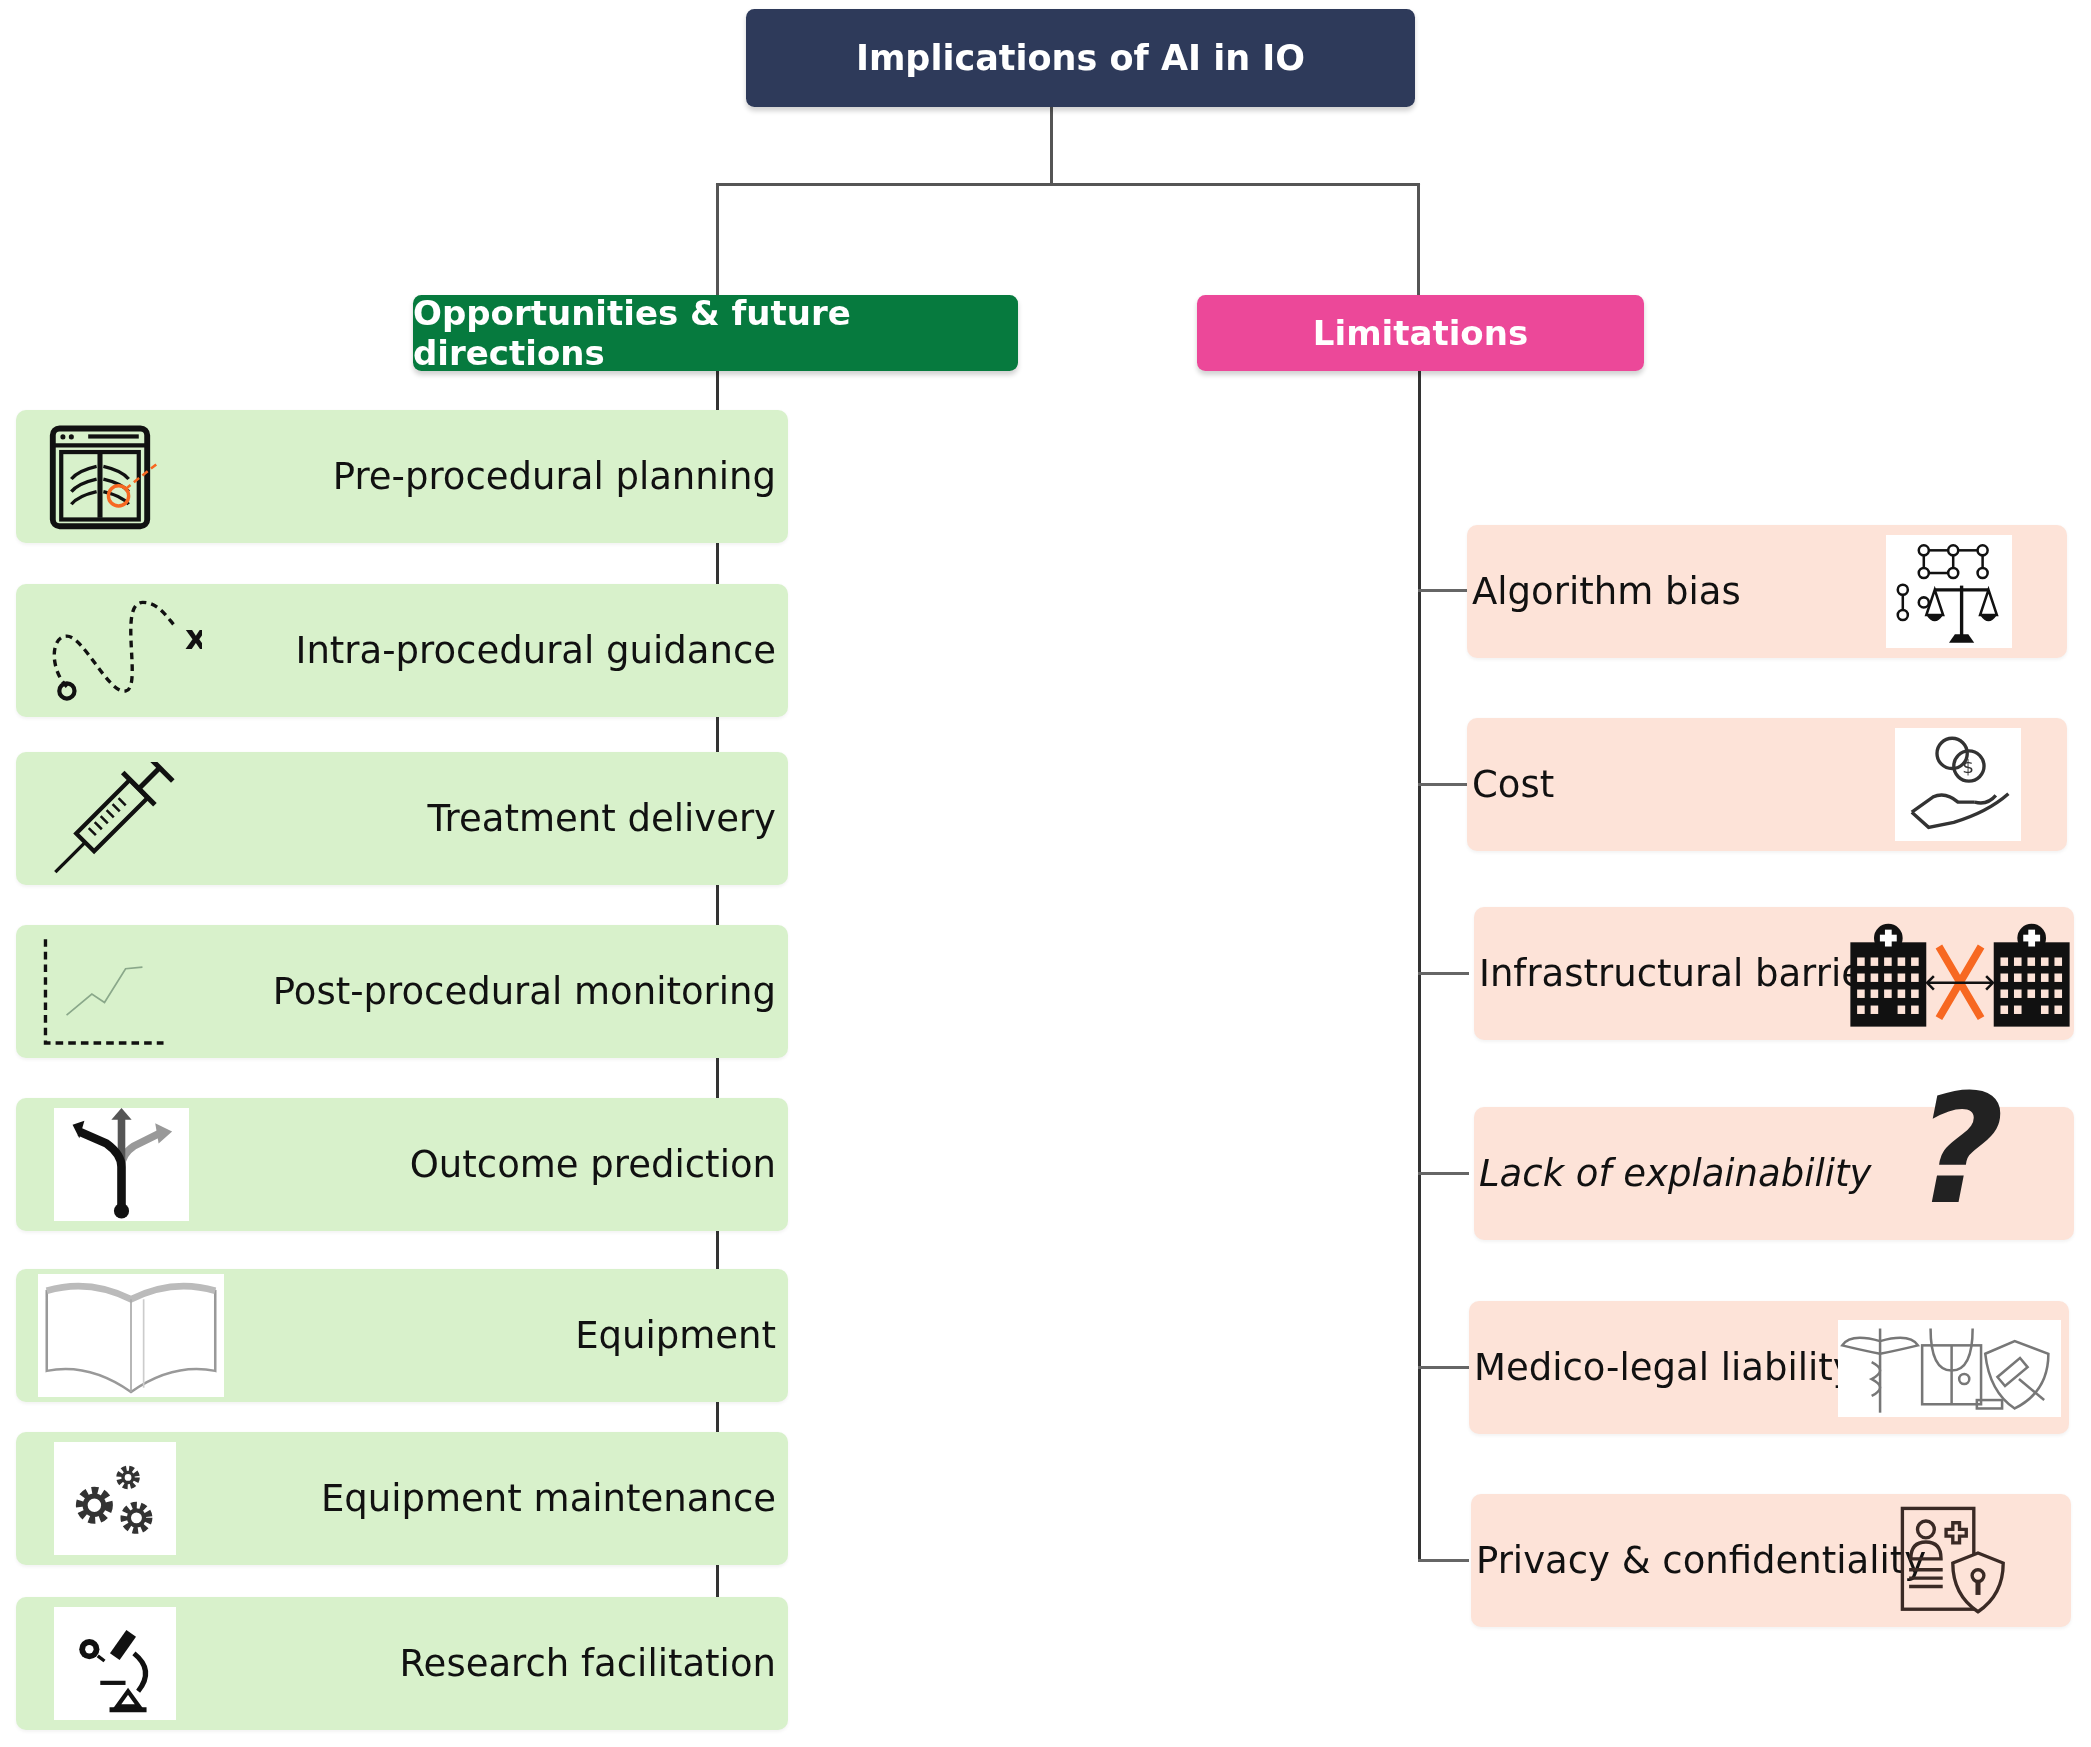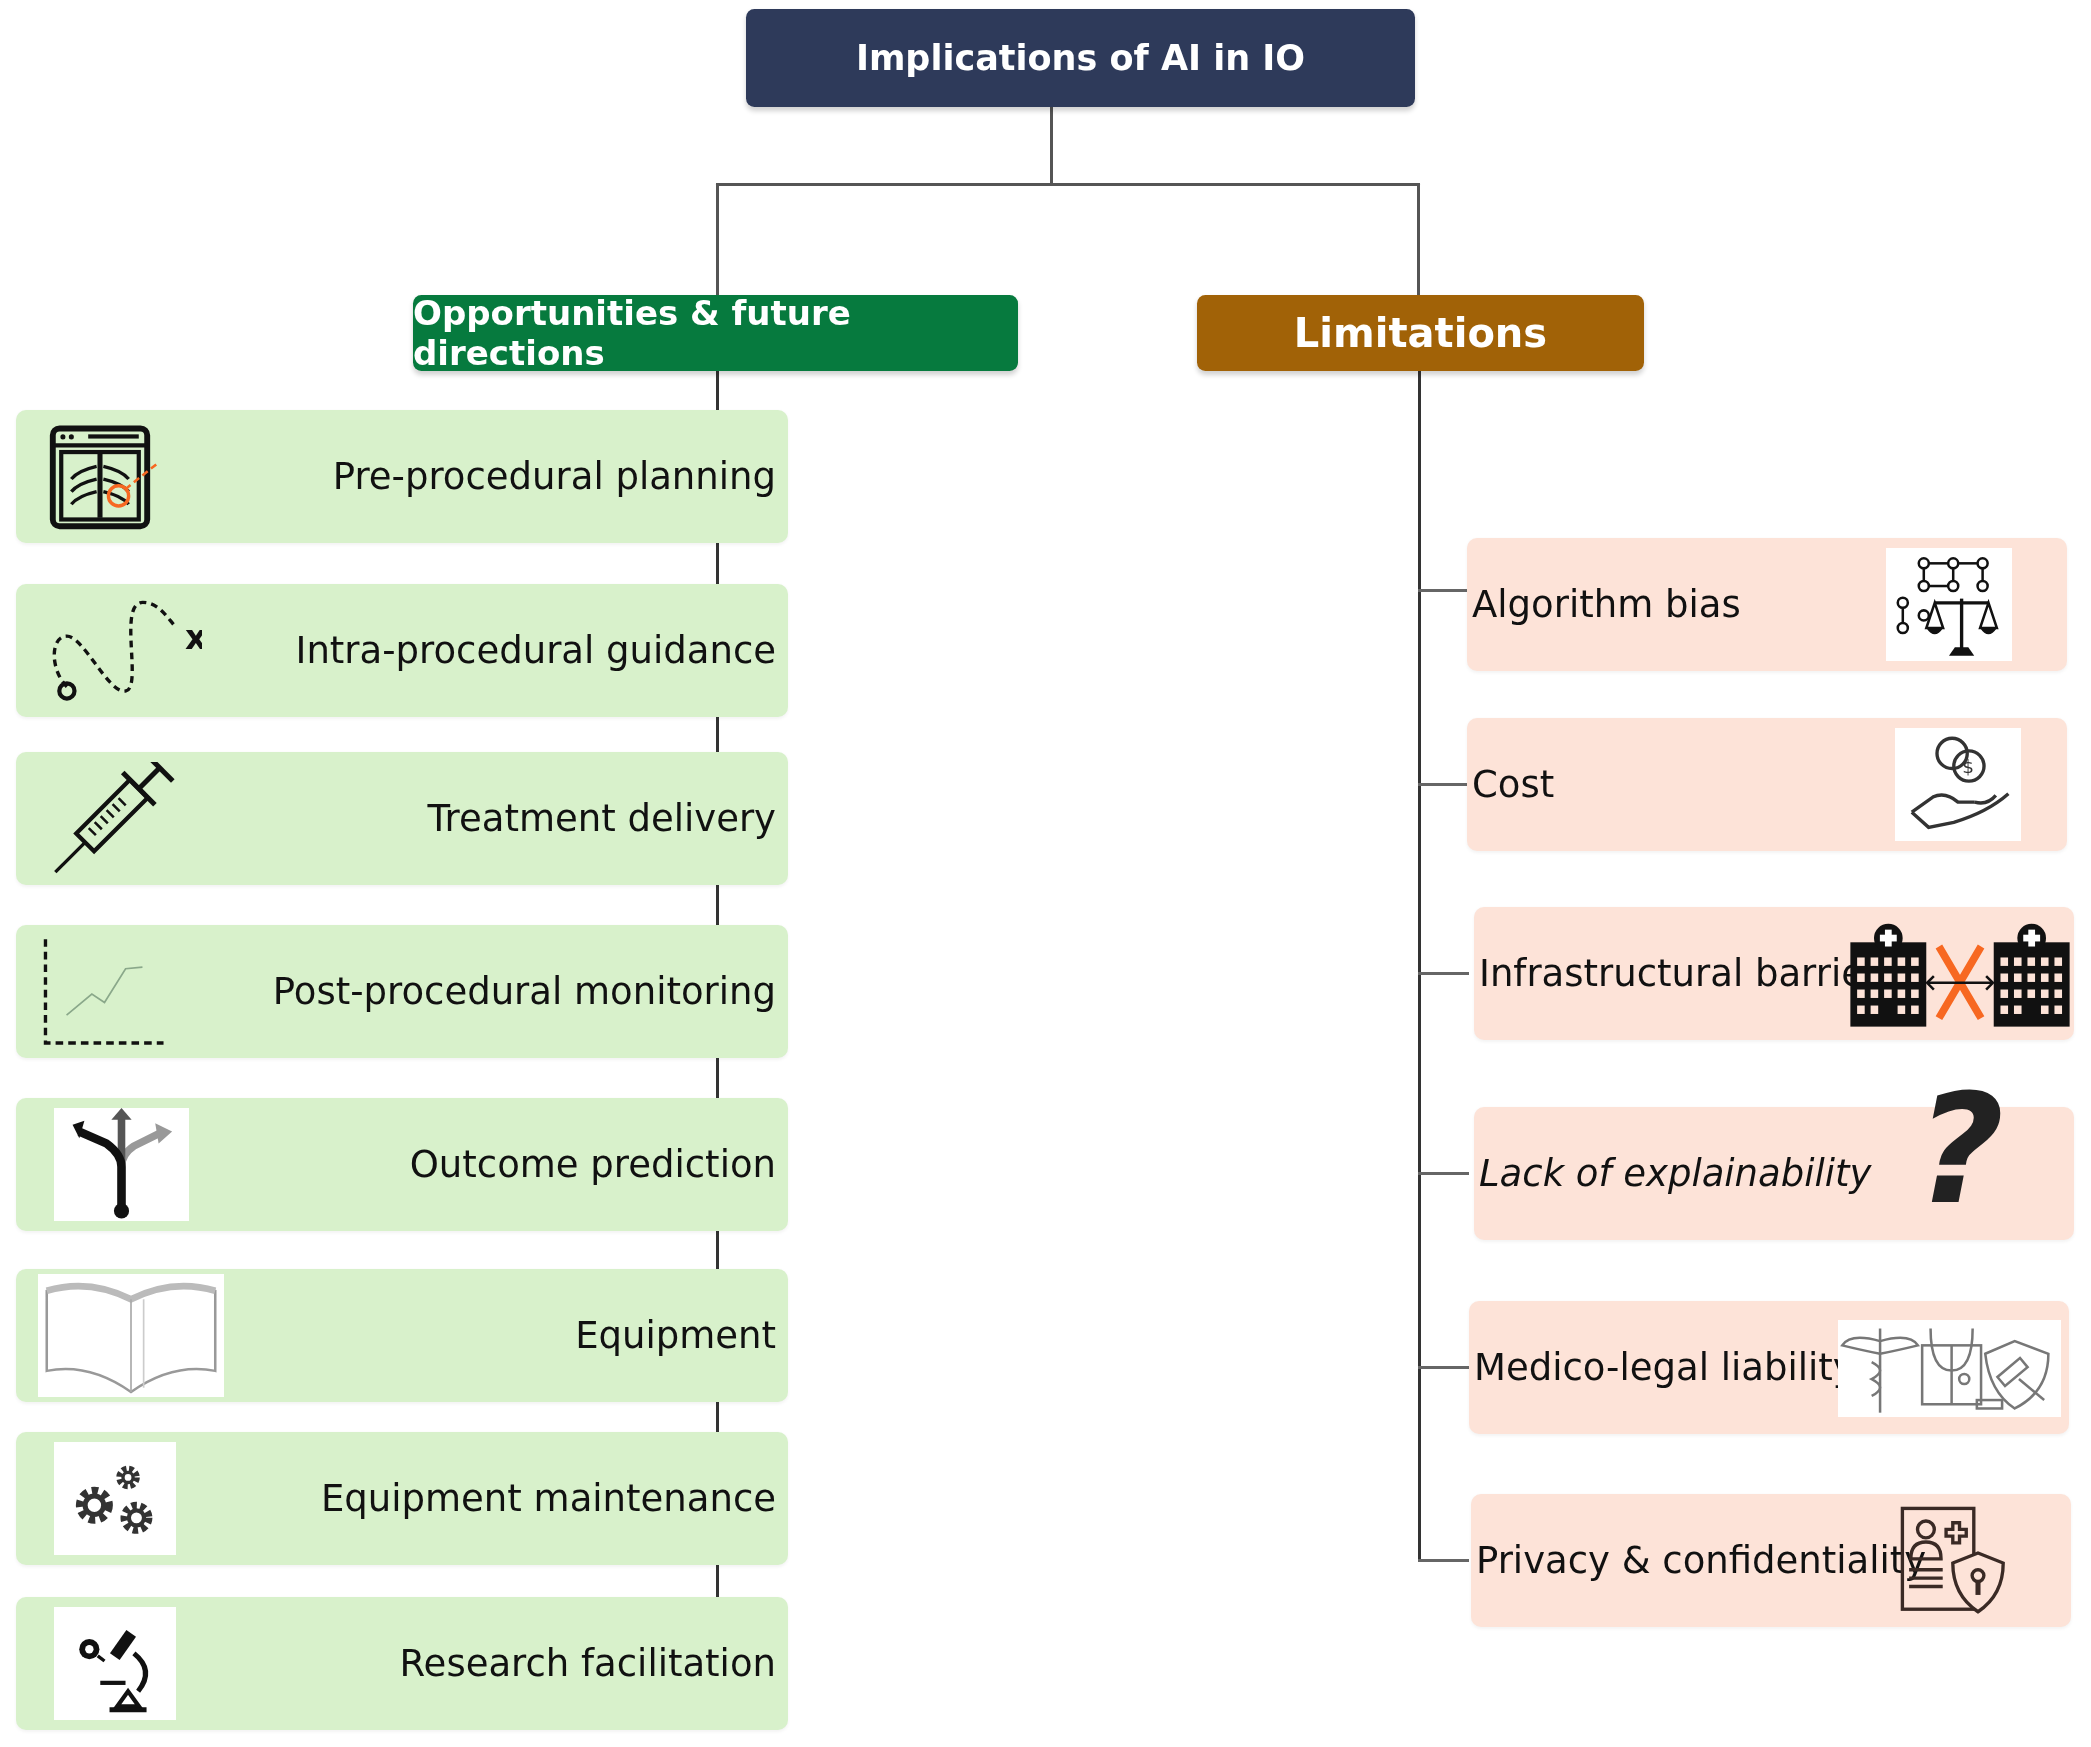--- a/index.html
+++ b/index.html
@@ -1,20 +1,20 @@
 <!DOCTYPE html>
 <html style="font-size:13.5px"><head>
 <meta charset="utf-8">
 <style>
   html,body{margin:0;padding:0;background:#fff;}
   body{width:2091px;height:1747px;position:relative;overflow:hidden;font-family:"DejaVu Sans","Liberation Sans",sans-serif;}
   .hdr{position:absolute;border-radius:8.4px;color:#fff;font-weight:bold;display:flex;align-items:center;justify-content:center;box-shadow:0 3.4px 5px rgba(0,0,0,0.18);}
   #title-box{left:716px;top:9.3px;width:669px;height:98px;background:#2e3a5a;font-size:35px;margin-left:30px;}
   #opp-box{left:413px;top:295px;width:605px;height:76px;background:#067a3e;font-size:34px;}
-  #lim-box{left:1197px;top:295px;width:447px;height:76px;background:#a16207;font-size:40px;}
+  #lim-box{left:1197px;top:295px;width:447px;height:76px;background:#ec4899;font-size:34px;}
   .line{position:absolute;background:#555;}
   .item{position:absolute;border-radius:10px;display:flex;align-items:center;font-size:37px;color:#111;box-shadow:0 1.7px 3.4px rgba(0,0,0,0.05);}
   .item.left{left:16px;width:772px;height:133px;background:#d8f1cb;justify-content:flex-end;padding-right:12px;box-sizing:border-box;}
   .item.right{left:1467px;width:600px;height:133px;background:#fde3d8;justify-content:flex-start;padding-left:5px;box-sizing:border-box;}
   .icon{position:absolute;display:flex;align-items:center;justify-content:center;}
   .item.left .icon{left:25px;top:10px;width:118px;height:113px;}
   .item.right .icon{right:34px;top:10px;width:126px;height:113px;background:#fff;}
   .icon svg{width:100%;height:100%;}
   .wht{background:#fff;}
 </style>
@@ -151,21 +151,21 @@
         <rect x="75" y="28" width="14" height="34" transform="rotate(35 82 45)" fill="#111"></rect>
         <path d="M95 55 Q120 75 100 100" fill="none" stroke="#111" stroke-width="6"></path>
         <line x1="55" y1="90" x2="85" y2="90" stroke="#111" stroke-width="5"></line>
         <path d="M75 118 L88 100 L101 118 Z" fill="none" stroke="#111" stroke-width="5"></path>
         <line x1="66" y1="122" x2="110" y2="122" stroke="#111" stroke-width="6"></line>
       </svg>
   </div>
   <span>Research facilitation</span>
 </div>
 
-<div class="item right" style="top:525px;margin-top:13px;">
+<div class="item right" style="top:525px;">
   <span>Algorithm bias</span>
   <div class="icon" style="right:55px;">
     <svg viewBox="0 0 150 134">
         <g fill="none" stroke="#111" stroke-width="3">
           <circle cx="45" cy="18" r="6"></circle>
           <circle cx="80" cy="18" r="6"></circle>
           <circle cx="115" cy="18" r="6"></circle>
           <circle cx="45" cy="45" r="6"></circle>
           <circle cx="80" cy="45" r="6"></circle>
           <circle cx="115" cy="45" r="6"></circle>

